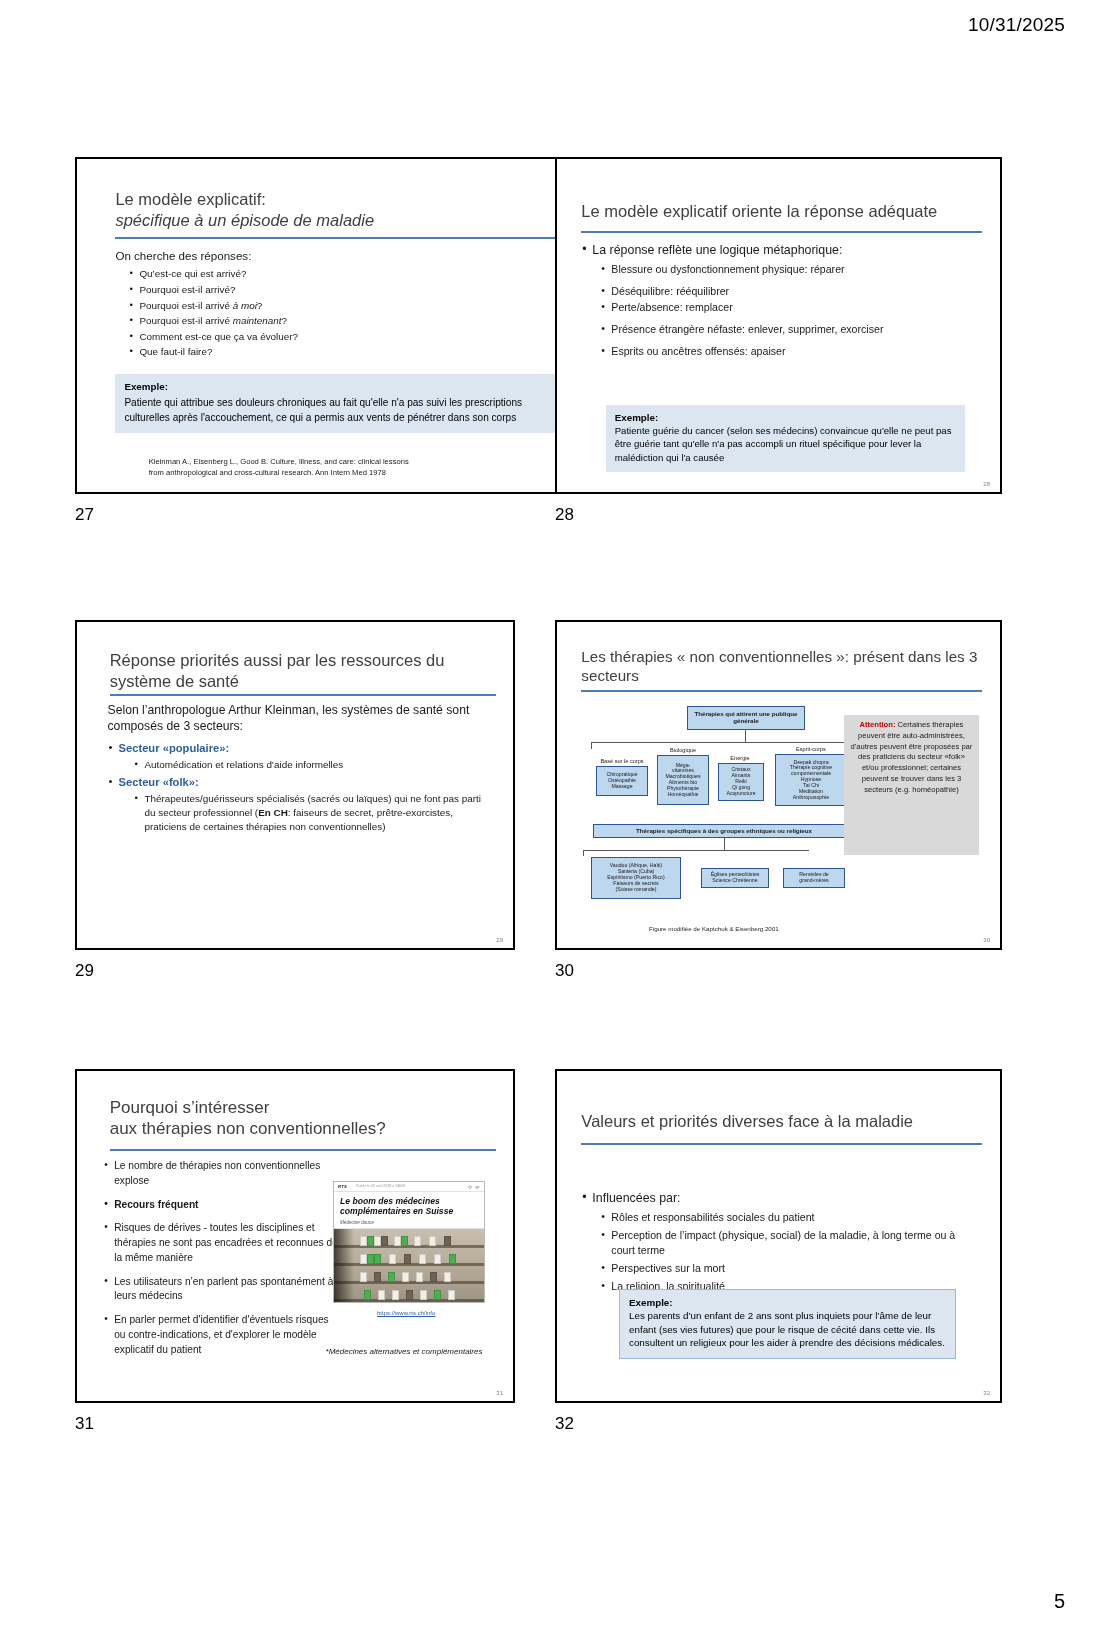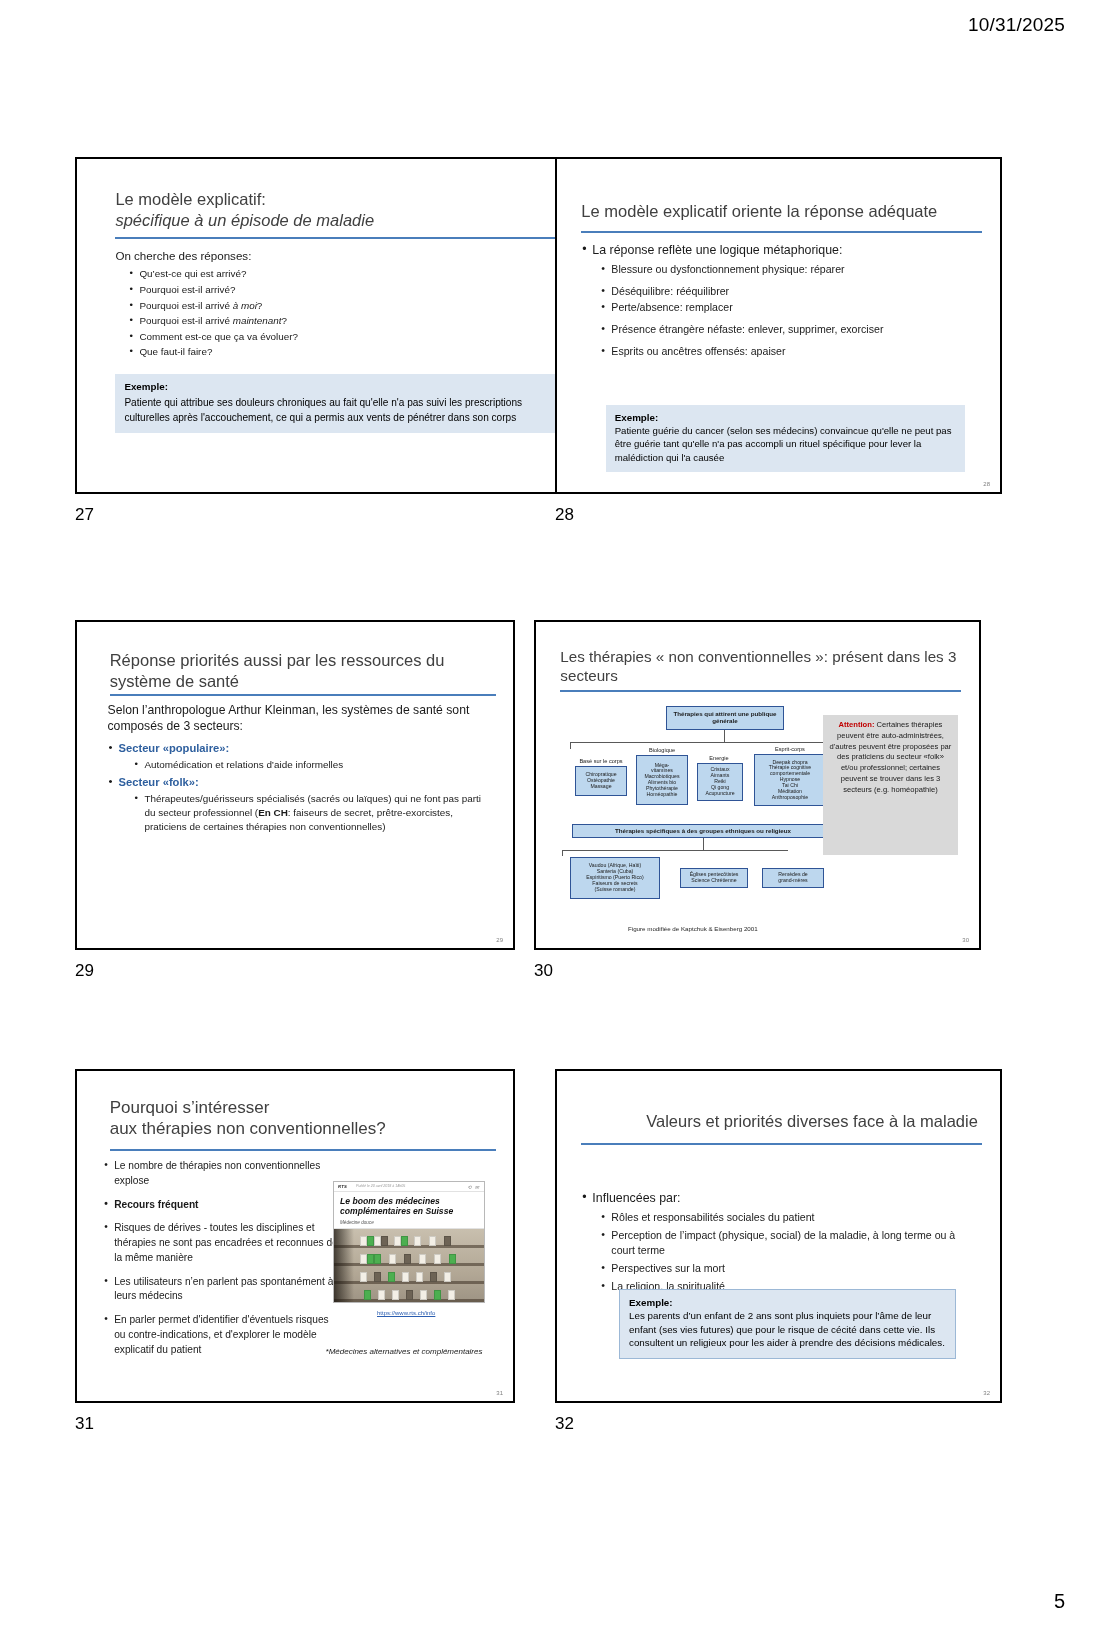--- a/index.html
+++ b/index.html
@@ -280,20 +280,24 @@
         <li>Pourquoi est-il arrivé?</li>
         <li>Pourquoi est-il arrivé <span class="ital">à moi</span>?</li>
         <li>Pourquoi est-il arrivé <span class="ital">maintenant</span>?</li>
         <li>Comment est-ce que ça va évoluer?</li>
         <li>Que faut-il faire?</li>
       </ul>
     </div>
     <div class="example-box" style="position:absolute; left:7.5%; right:6%; top:215px;">
       <div class="ex-head">Exemple:</div>
       <div class="ex-text">Patiente qui attribue ses douleurs chroniques au fait qu'elle n'a pas suivi les prescriptions culturelles après l'accouchement, ce qui a permis aux vents de pénétrer dans son corps</div>
+    </div>
+    <div class="ref" style="left:14%; right:6%; top:298px;">
+      <div>Kleinman A., Eisenberg L., Good B. Culture, illness, and care: clinical lessons</div>
+      <div>from anthropological and cross-cultural research. Ann Intern Med 1978</div>
     </div>
     <div class="slide-num">27</div>
   </div>
   <div class="slide-caption" style="left:0px; top:348px;">27</div>
 </div>
 
 <div class="slide-wrap" style="left:555px; top:157px; width:447px; height:337px;">
   <div class="slide">
     <div class="s-title" style="top:42px; left:5.5%;">Le modèle explicatif oriente la réponse adéquate</div>
     <div class="s-rule" style="top:72px; left:5.5%;"></div>
@@ -337,21 +341,21 @@
             <li>Thérapeutes/guérisseurs spécialisés (sacrés ou laïques) qui ne font pas parti du secteur professionnel (<span class="bold">En CH</span>: faiseurs de secret, prêtre-exorcistes, praticiens de certaines thérapies non conventionnelles)</li>
           </ul>
         </li>
       </ul>
     </div>
     <div class="slide-num">29</div>
   </div>
   <div class="slide-caption" style="left:0px; top:341px;">29</div>
 </div>
 
-<div class="slide-wrap" style="left:534px; top:620px; width:447px; height:330px;">
+<div class="slide-wrap" style="left:555px; top:620px; width:447px; height:330px;">
   <div class="slide">
     <div class="s-title small" style="top:25px; left:5.5%;">Les thérapies « non conventionnelles »:  présent dans les 3 secteurs</div>
     <div class="s-rule" style="top:68px; left:5.5%;"></div>
 
     <div class="diagram" style="left:22px; top:80px; width:290px; height:230px;">
 
       <div class="dbox" style="left:108px; top:4px; width:118px; height:24px; font-size:6.2px; font-weight:bold;">Thérapies qui attirent une publique générale</div>
 
       <div class="dline" style="left:166px; top:28px; width:1px; height:12px;"></div>
       <div class="dline" style="left:12px; top:40px; width:266px; height:1px;"></div>
@@ -484,21 +488,21 @@
     </div>
     <div class="link-line" style="left:300px; top:239px;">https://www.rts.ch/info</div>
     <div class="footnote" style="right:7%; top:276px;">*Médecines alternatives et complémentaires</div>
     <div class="slide-num">31</div>
   </div>
   <div class="slide-caption" style="left:0px; top:345px;">31</div>
 </div>
 
 <div class="slide-wrap" style="left:555px; top:1069px; width:447px; height:334px;">
   <div class="slide">
-    <div class="s-title" style="top:40px; left:5.5%;text-align:right;">Valeurs et priorités diverses face à la maladie</div>
+    <div class="s-title" style="top:40px; left:5.5%;">Valeurs et priorités diverses face à la maladie</div>
     <div class="s-rule" style="top:72px; left:5.5%;"></div>
     <div class="s-body" style="top:82px; left:5.5%;">
       <ul class="l1">
         <li style="font-size:12.4px;margin-top:36px;">Influencées par:</li>
       </ul>
       <ul class="l2" style="padding-left:20px;">
         <li style="font-size:10.6px; margin-bottom:3px;">Rôles et responsabilités sociales du patient</li>
         <li style="font-size:10.6px; margin-bottom:3px;">Perception de l’impact (physique, social) de la maladie, à long terme ou à court terme</li>
         <li style="font-size:10.6px; margin-bottom:3px;">Perspectives sur la mort</li>
         <li style="font-size:10.6px;">La religion, la spiritualité</li>

